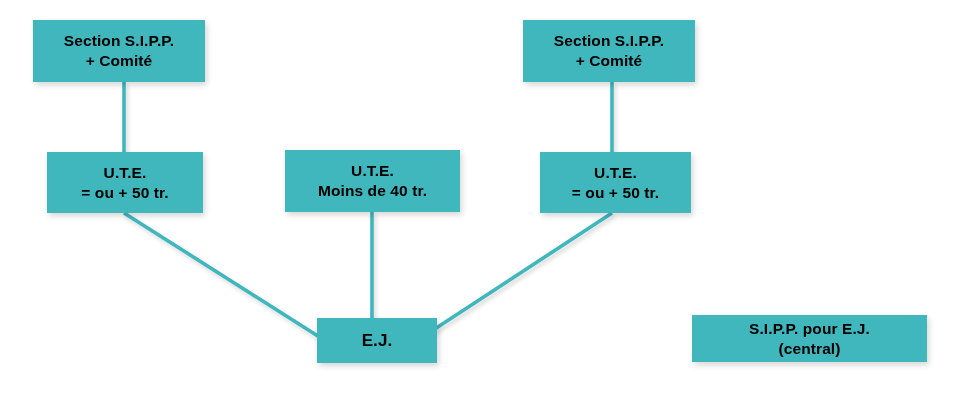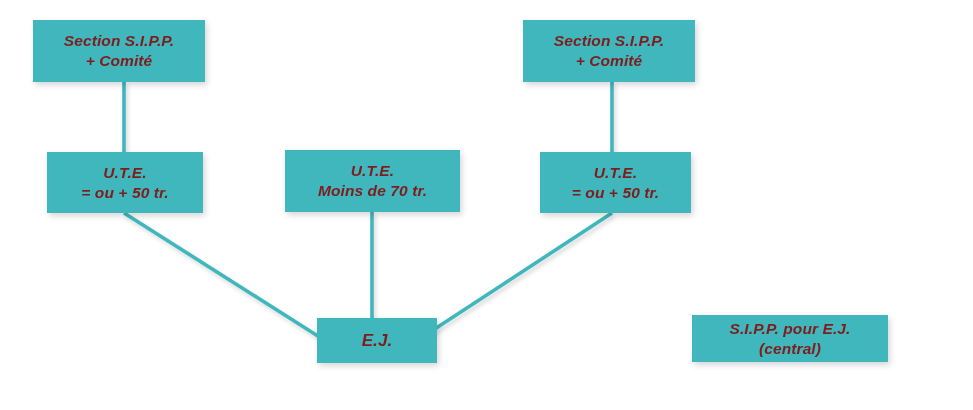--- a/index.html
+++ b/index.html
@@ -22,46 +22,45 @@
     position: absolute;
     left: 0;
     top: 0;
     width: 973px;
     height: 410px;
     pointer-events: none;
   }
   .node {
     position: absolute;
     background: #3fb7bd;
-    color: #7f1d1d;
+    color: #000000;
     font-weight: bold;
     font-size: 15.5px;
     line-height: 1.28;
     text-align: center;
     display: flex;
     flex-direction: column;
     align-items: center;
     justify-content: center;
     letter-spacing: 0.1px;
     box-sizing: border-box;
     box-shadow: 2px 3px 6px rgba(0,0,0,0.16);
     z-index: 2;
-    font-style: italic;
   }
   .node .line2 {
     display: block;
   }
   
   #node-section-sipp-left   { left: 33px;  top: 20px;  width: 172px; height: 62px; }
   #node-section-sipp-right  { left: 523px; top: 20px;  width: 172px; height: 62px; }
   #node-ute-left            { left: 47px;  top: 152px; width: 156px; height: 61px; }
   #node-ute-middle          { left: 285px; top: 150px; width: 175px; height: 62px; }
   #node-ute-right           { left: 540px; top: 152px; width: 151px; height: 61px; }
   #node-ej                  { left: 317px; top: 318px; width: 120px; height: 45px; font-size: 17px; }
-  #node-sipp-central        { left: 692px; top: 315px; width: 196px; height: 47px; }
+  #node-sipp-central        { left: 692px; top: 315px; width: 235px; height: 47px; }
 </style>
 </head>
 <body>
 
 <div id="canvas">
 
   <svg id="connectors" viewBox="0 0 973 410" width="973" height="410" xmlns="http://www.w3.org/2000/svg">
     <defs>
       <filter id="softshadow" x="-30%" y="-30%" width="170%" height="170%">
         <feDropShadow dx="2" dy="3" stdDeviation="2.2" flood-color="#000000" flood-opacity="0.16"></feDropShadow>
@@ -91,21 +90,21 @@
     <span class="line2">+ Comité</span>
   </div>
 
   <div class="node" id="node-ute-left">
     <span class="line1">U.T.E.</span>
     <span class="line2">= ou + 50 tr.</span>
   </div>
 
   <div class="node" id="node-ute-middle">
     <span class="line1">U.T.E.</span>
-    <span class="line2">Moins de 70 tr.</span>
+    <span class="line2">Moins de 40 tr.</span>
   </div>
 
   <div class="node" id="node-ute-right">
     <span class="line1">U.T.E.</span>
     <span class="line2">= ou + 50 tr.</span>
   </div>
 
   <div class="node" id="node-ej">
     <span class="line1">E.J.</span>
   </div>

